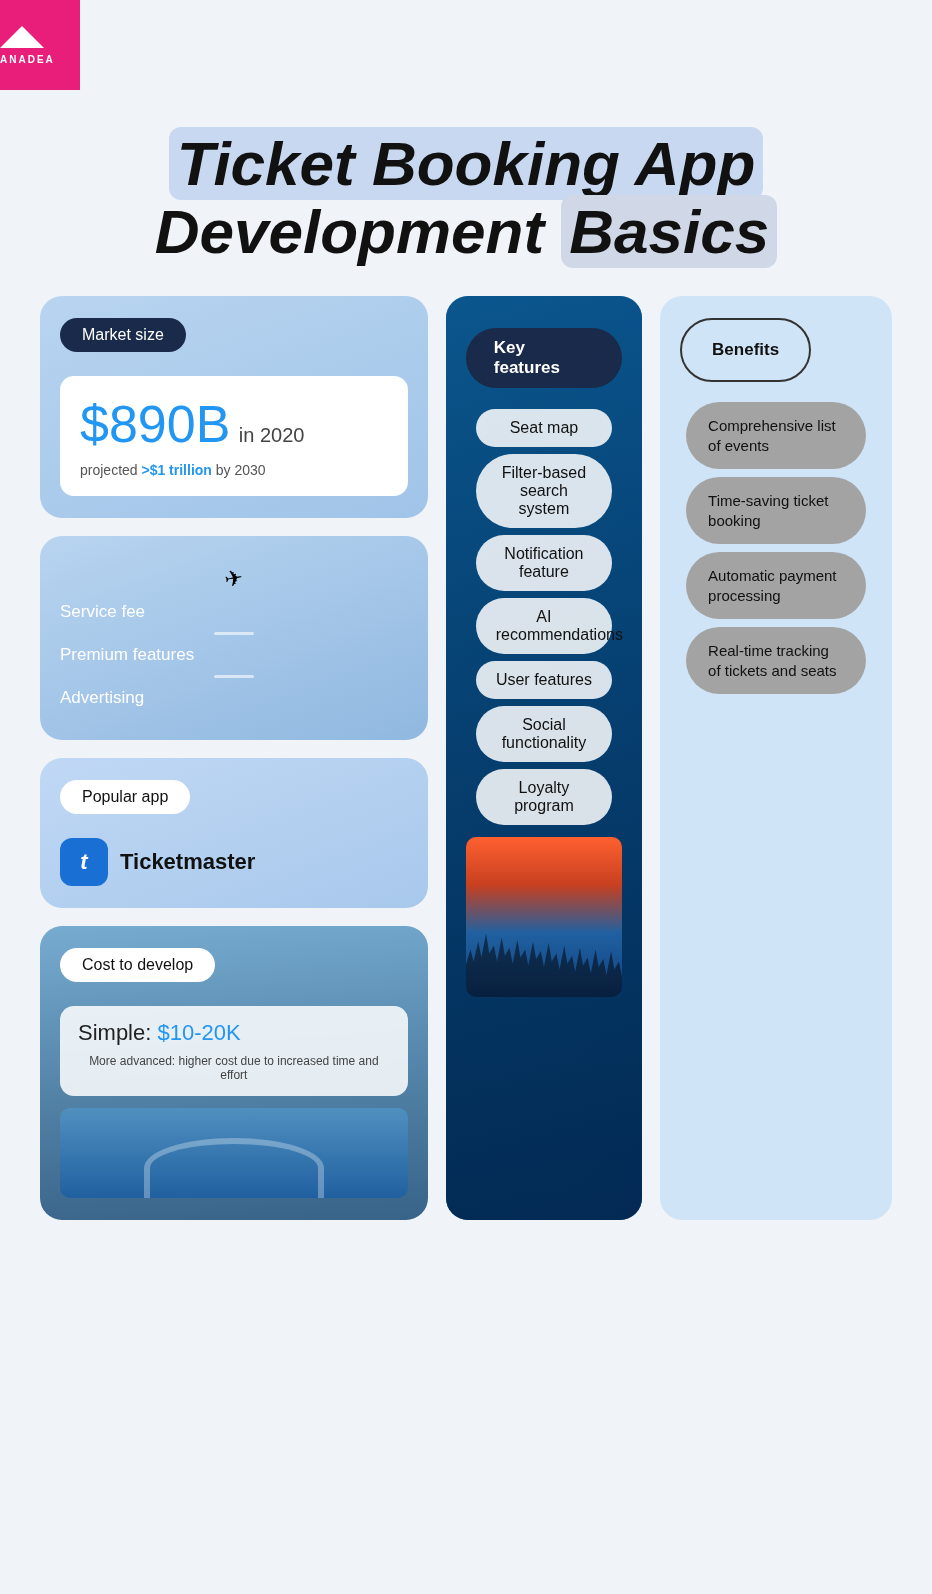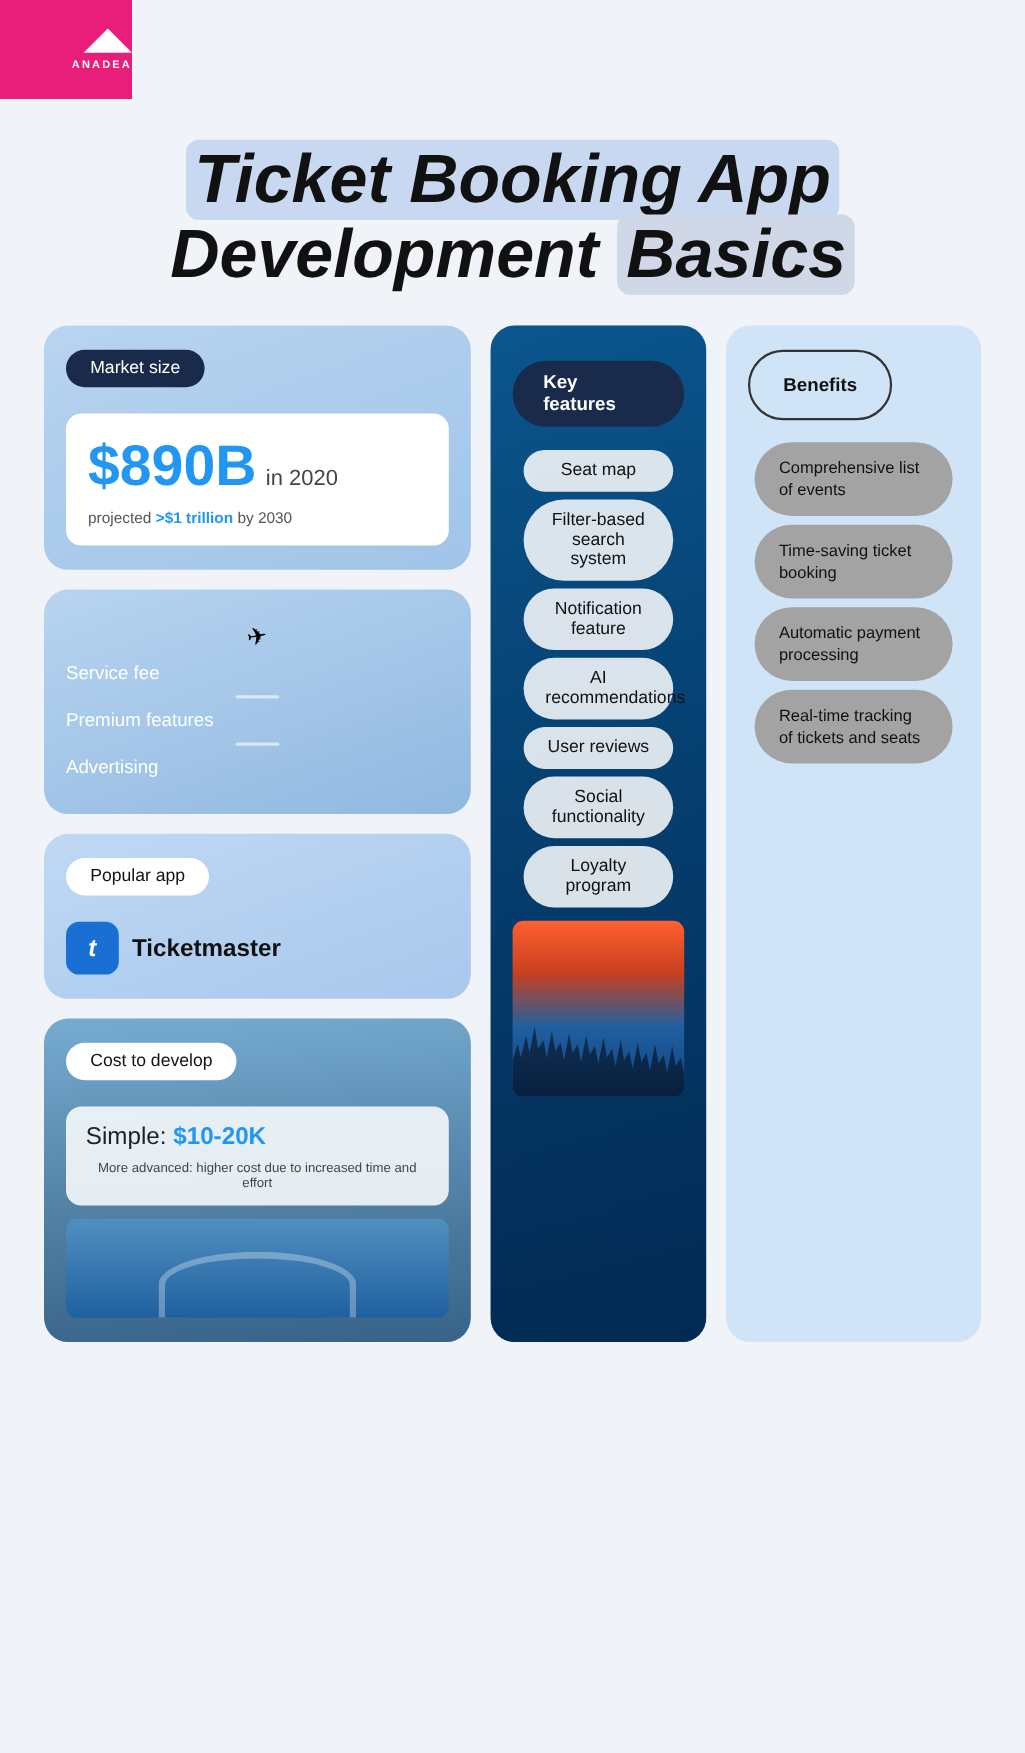--- a/index.html
+++ b/index.html
@@ -6,25 +6,25 @@
     body {
       background: #f0f4f8;
       font-family: 'Arial', sans-serif;
       width: 932px;
       min-height: 1594px;
     }
 
     
     .logo-bar {
       background: #e91e7a;
-      width: 120px;
+      width: 80px;
       height: 90px;
       display: flex;
       flex-direction: column;
-      align-items: flex-end;
+      align-items: flex-start;
       justify-content: center;
       position: relative;
     }
     .logo-house {
       width: 0;
       height: 0;
       border-left: 22px solid transparent;
       border-right: 22px solid transparent;
       border-bottom: 22px solid white;
       margin-bottom: 2px;
@@ -112,21 +112,21 @@
       background: linear-gradient(160deg, #b8d4f0 0%, #a0c4e8 100%);
     }
     .market-value-box {
       background: white;
       border-radius: 14px;
       padding: 18px 20px;
       margin-top: 8px;
     }
     .market-big-number {
       font-size: 52px;
-      font-weight: 700;
+      font-weight: 400;
       color: #2196F3;
       display: inline;
     }
     .market-year {
       font-size: 20px;
       color: #444;
       display: inline;
       margin-left: 4px;
     }
     .market-projected {
@@ -220,21 +220,21 @@
       border-radius: 14px;
       padding: 14px 18px;
       margin-top: 8px;
     }
     .cost-simple {
       font-size: 22px;
       color: #222;
     }
     .cost-value {
       color: #2196F3;
-      font-weight: 700;
+      font-weight: 400;
     }
     .cost-note {
       font-size: 12px;
       color: #444;
       text-align: center;
       margin-top: 8px;
     }
     .stadium-visual {
       width: 100%;
       height: 90px;
@@ -418,21 +418,21 @@
   <div class="right-col">
 
     <div class="card key-features-card">
       <div class="key-features-bg"></div>
       <div class="key-features-content">
         <div class="key-features-header">Key features</div>
         <div class="feature-pill">Seat map</div>
         <div class="feature-pill">Filter-based search system</div>
         <div class="feature-pill">Notification feature</div>
         <div class="feature-pill">AI recommendations</div>
-        <div class="feature-pill">User reviews</div>
+        <div class="feature-pill">User features</div>
         <div class="feature-pill">Social functionality</div>
         <div class="feature-pill">Loyalty program</div>
         <div class="crowd-visual">
           <div class="crowd-silhouette"></div>
         </div>
       </div>
     </div>
 
     <div class="card benefits-card">
       <div class="benefits-header">Benefits</div>

